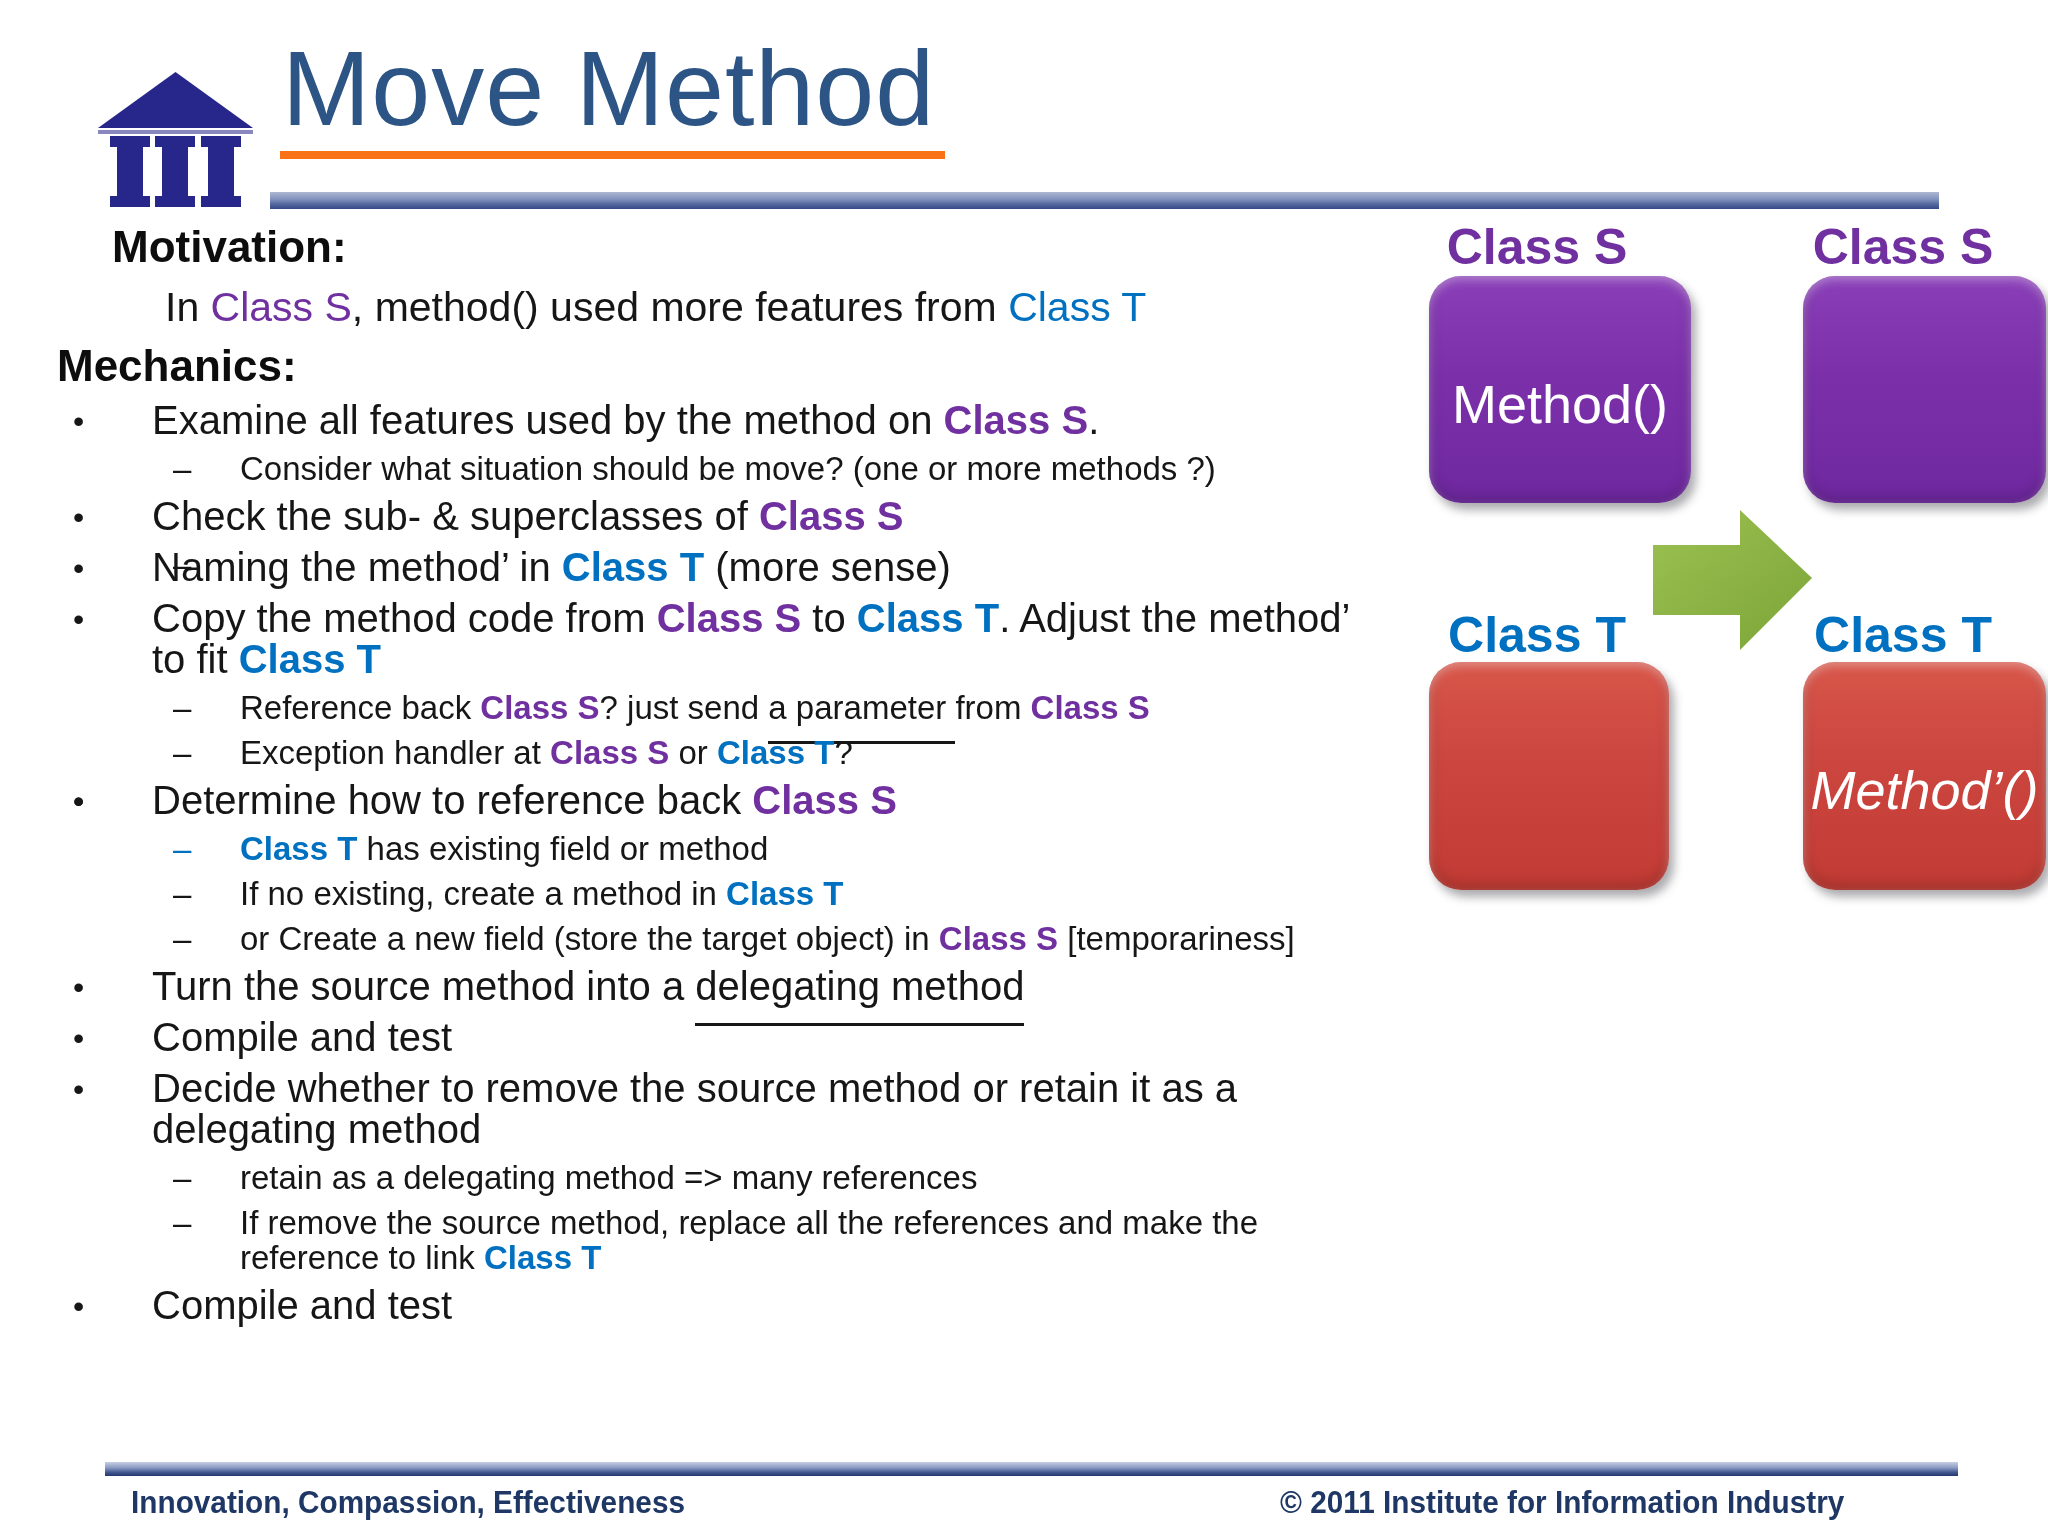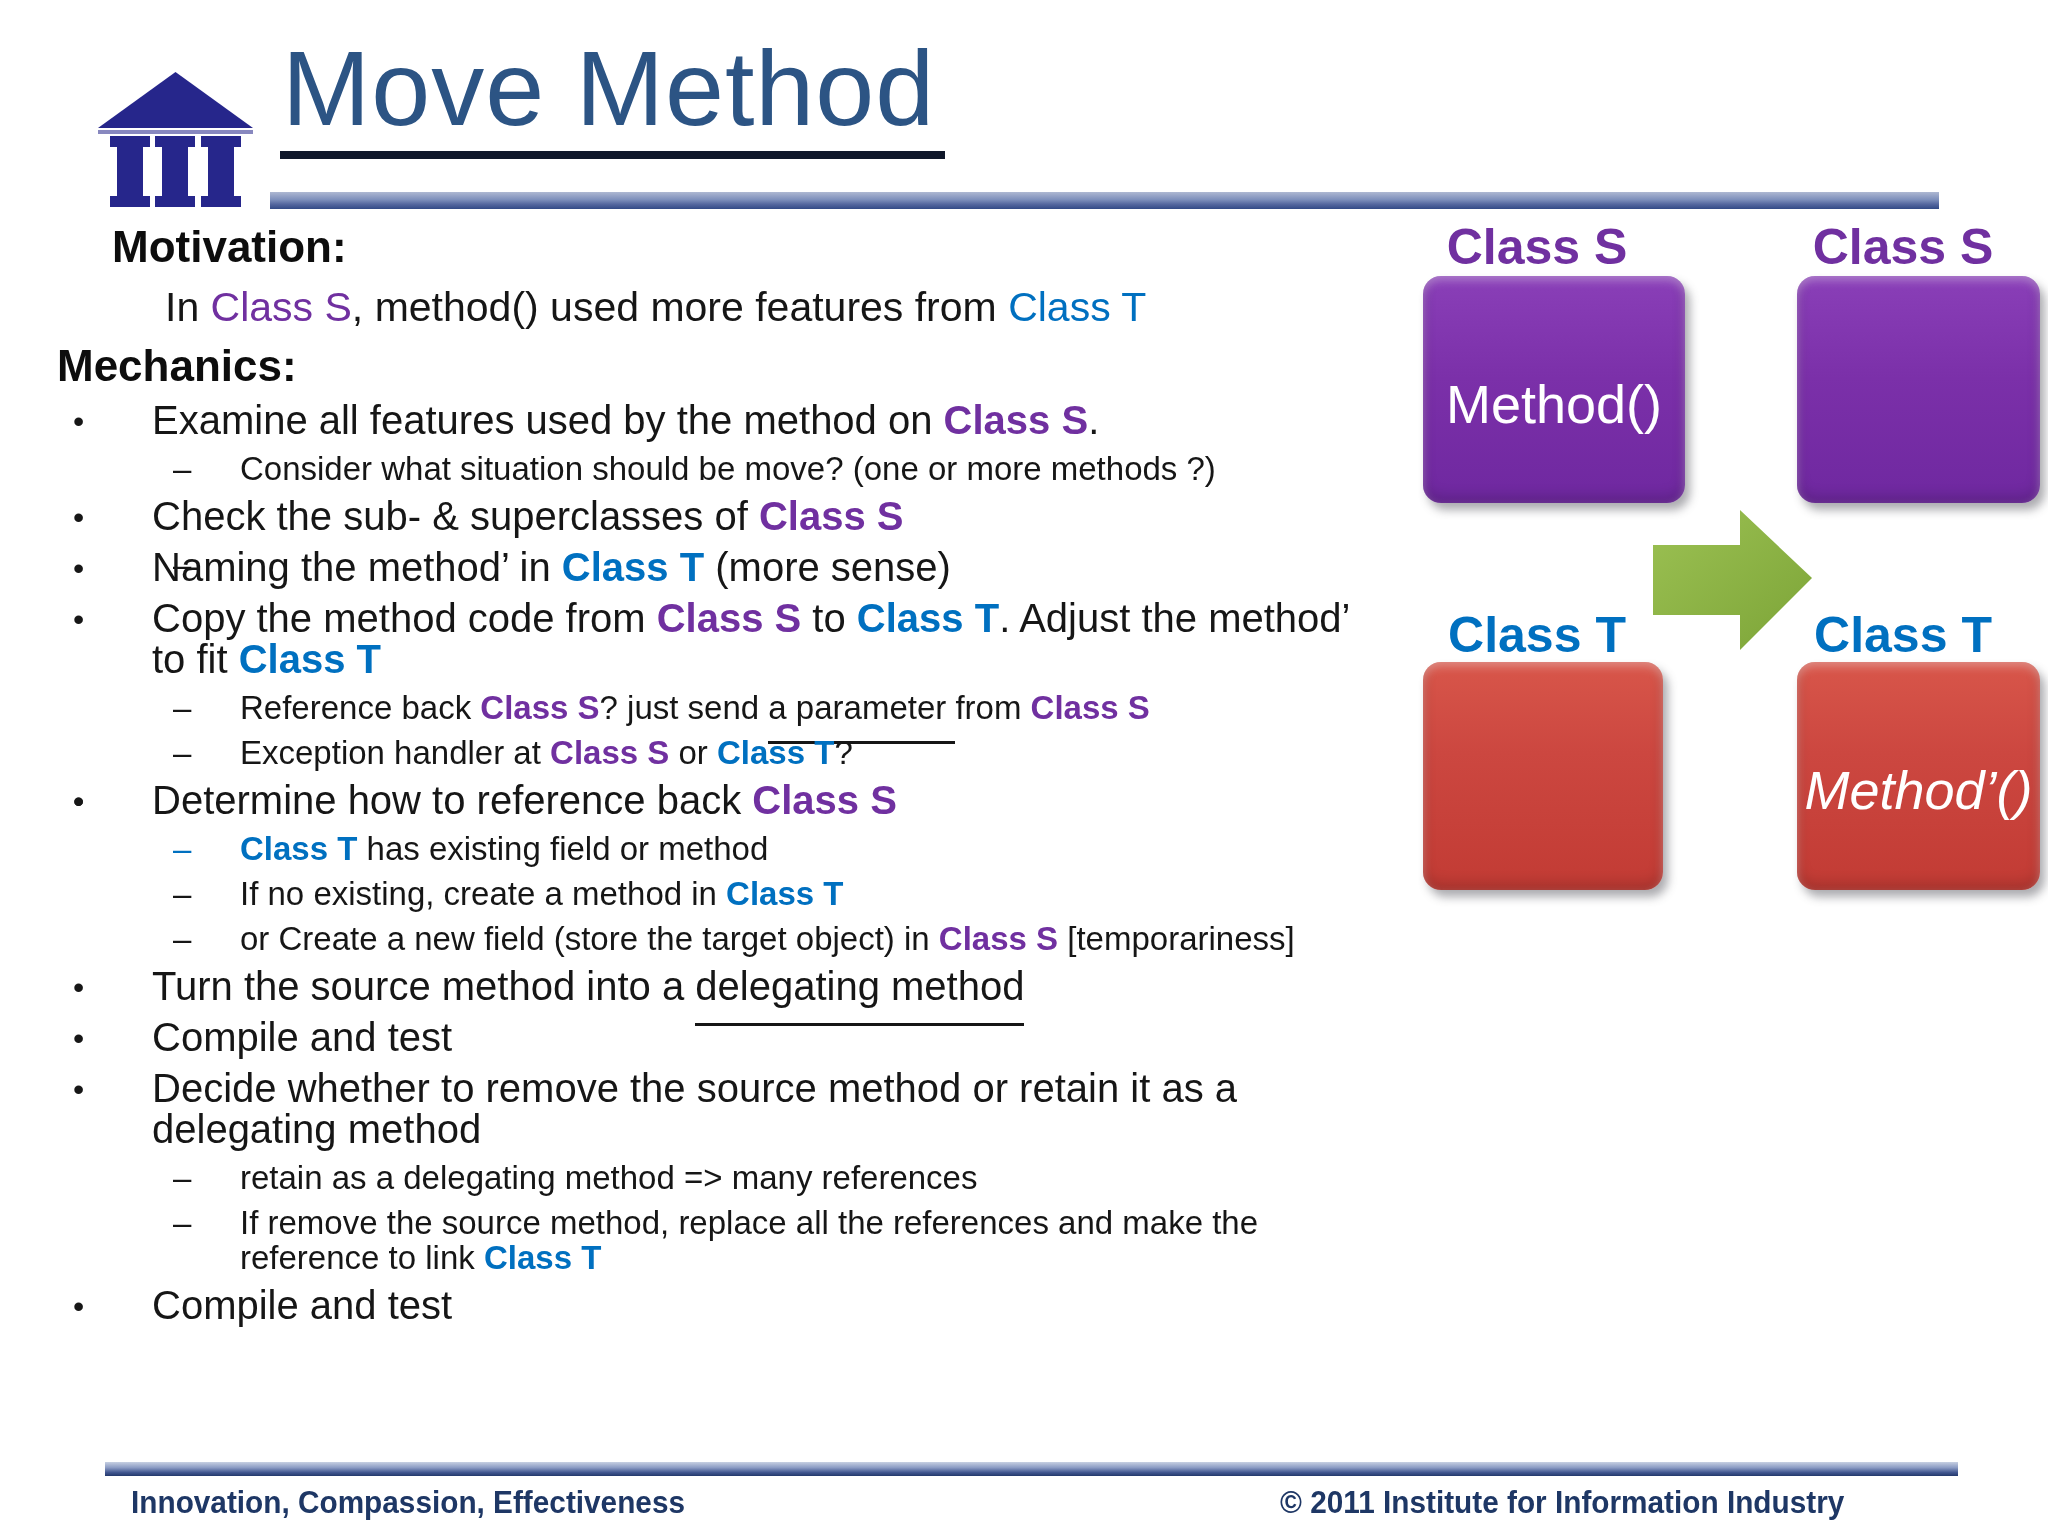--- a/index.html
+++ b/index.html
@@ -5,21 +5,21 @@
   html,body{margin:0;padding:0;background:#888;}
   #slide{
     position:relative;width:2048px;height:1536px;background:#ffffff;
     font-family:"Liberation Sans","DejaVu Sans",sans-serif;overflow:hidden;
   }
   
   #logo{position:absolute;left:98px;top:72px;width:155px;height:135px;}
   #title{
     position:absolute;left:280px;top:34px;
     font-size:106px;line-height:108px;letter-spacing:1px;font-weight:400;
-    color:#2C5484;border-bottom:8px solid #0f172a;padding:0 10px 9px 2px;
+    color:#2C5484;border-bottom:8px solid #f97316;padding:0 10px 9px 2px;
     white-space:nowrap;
   }
   #top-bar{
     position:absolute;left:270px;top:192px;width:1669px;height:17px;
     background:linear-gradient(180deg,#aeb8d2 0%,#7d8fbb 45%,#54679f 72%,#36498487 86%,#324a86 100%);
     background:linear-gradient(180deg,#aeb8d2 0%,#7d8fbb 45%,#54679f 72%,#324a86 100%);
   }
   
   #content{position:absolute;left:57px;top:212px;width:1520px;color:#161616;margin-top:12px;}
   .heading{font-size:44px;font-weight:700;line-height:46px;color:#0d0d0d;}
@@ -37,26 +37,26 @@
   .st-s{color:#7030A0;font-weight:700;}
   .st-sr{color:#7030A0;}
   .st-t{color:#0070C0;font-weight:700;}
   .st-tr{color:#0070C0;}
   .st-u{border-bottom:3px solid #161616;padding-bottom:15px;}
   
   .cls-label{position:absolute;width:182px;text-align:center;font-size:50px;font-weight:700;white-space:nowrap;}
   .lbl-s{color:#7030A0;}
   .lbl-t{color:#0070C0;}
   .dbox{
-    position:absolute;border-radius:18px;
+    position:absolute;border-radius:32px;
     box-shadow:5px 7px 10px rgba(70,70,80,.45),
                inset 0 4px 10px rgba(255,255,255,.35),
                inset 0 -6px 14px rgba(0,0,0,.18);
     display:flex;align-items:center;justify-content:center;
-    color:#ffffff;font-size:54px;white-space:nowrap;
+    color:#ffffff;font-size:54px;white-space:nowrap;margin-left:6px;
   }
   .box-purple{background:linear-gradient(180deg,#8A3FB8 0%,#7B30A9 45%,#6F28A0 100%);}
   .box-red{background:linear-gradient(180deg,#D8564A 0%,#CC4740 40%,#C23B34 100%);}
   #box-s1{left:1423px;top:276px;width:262px;height:227px;}
   #box-s2{left:1797px;top:276px;width:243px;height:227px;}
   #box-t1{left:1423px;top:662px;width:240px;height:228px;}
   #box-t2{left:1797px;top:662px;width:243px;height:228px;font-style:italic;}
   .dbox .mtext{padding-top:28px;}
   #label-s1{left:1446px;top:218px;}
   #label-s2{left:1812px;top:218px;}

